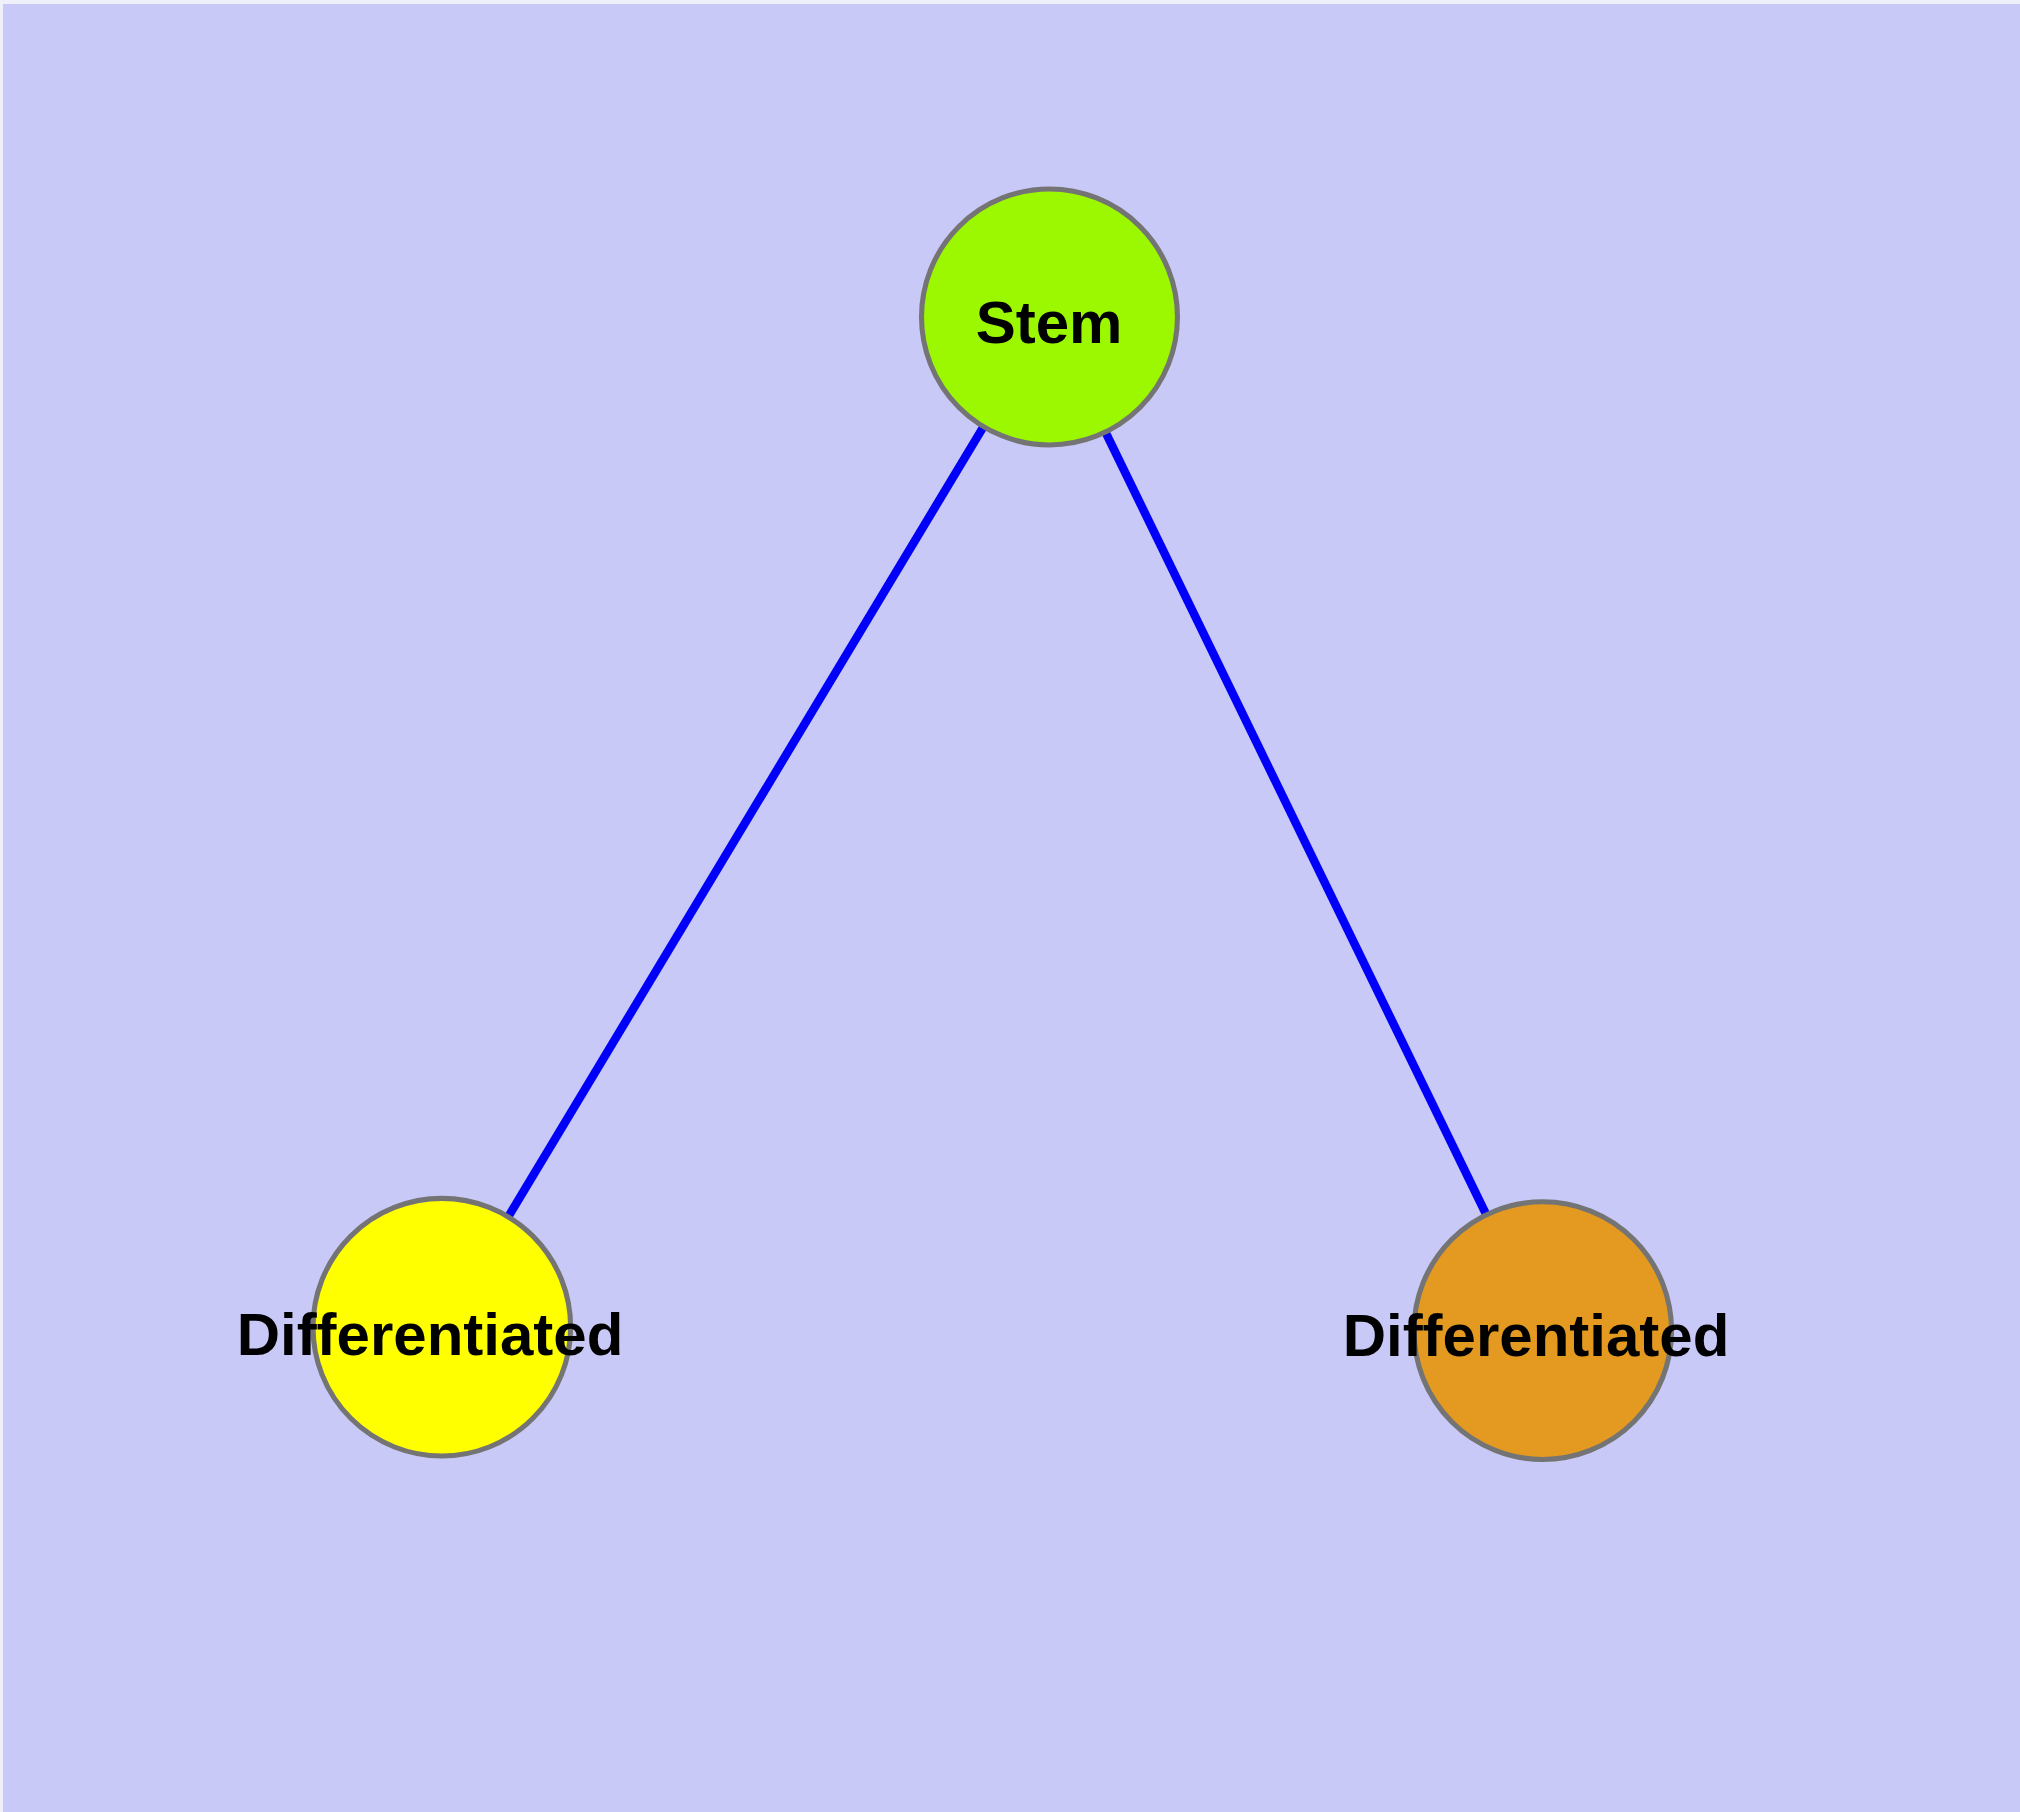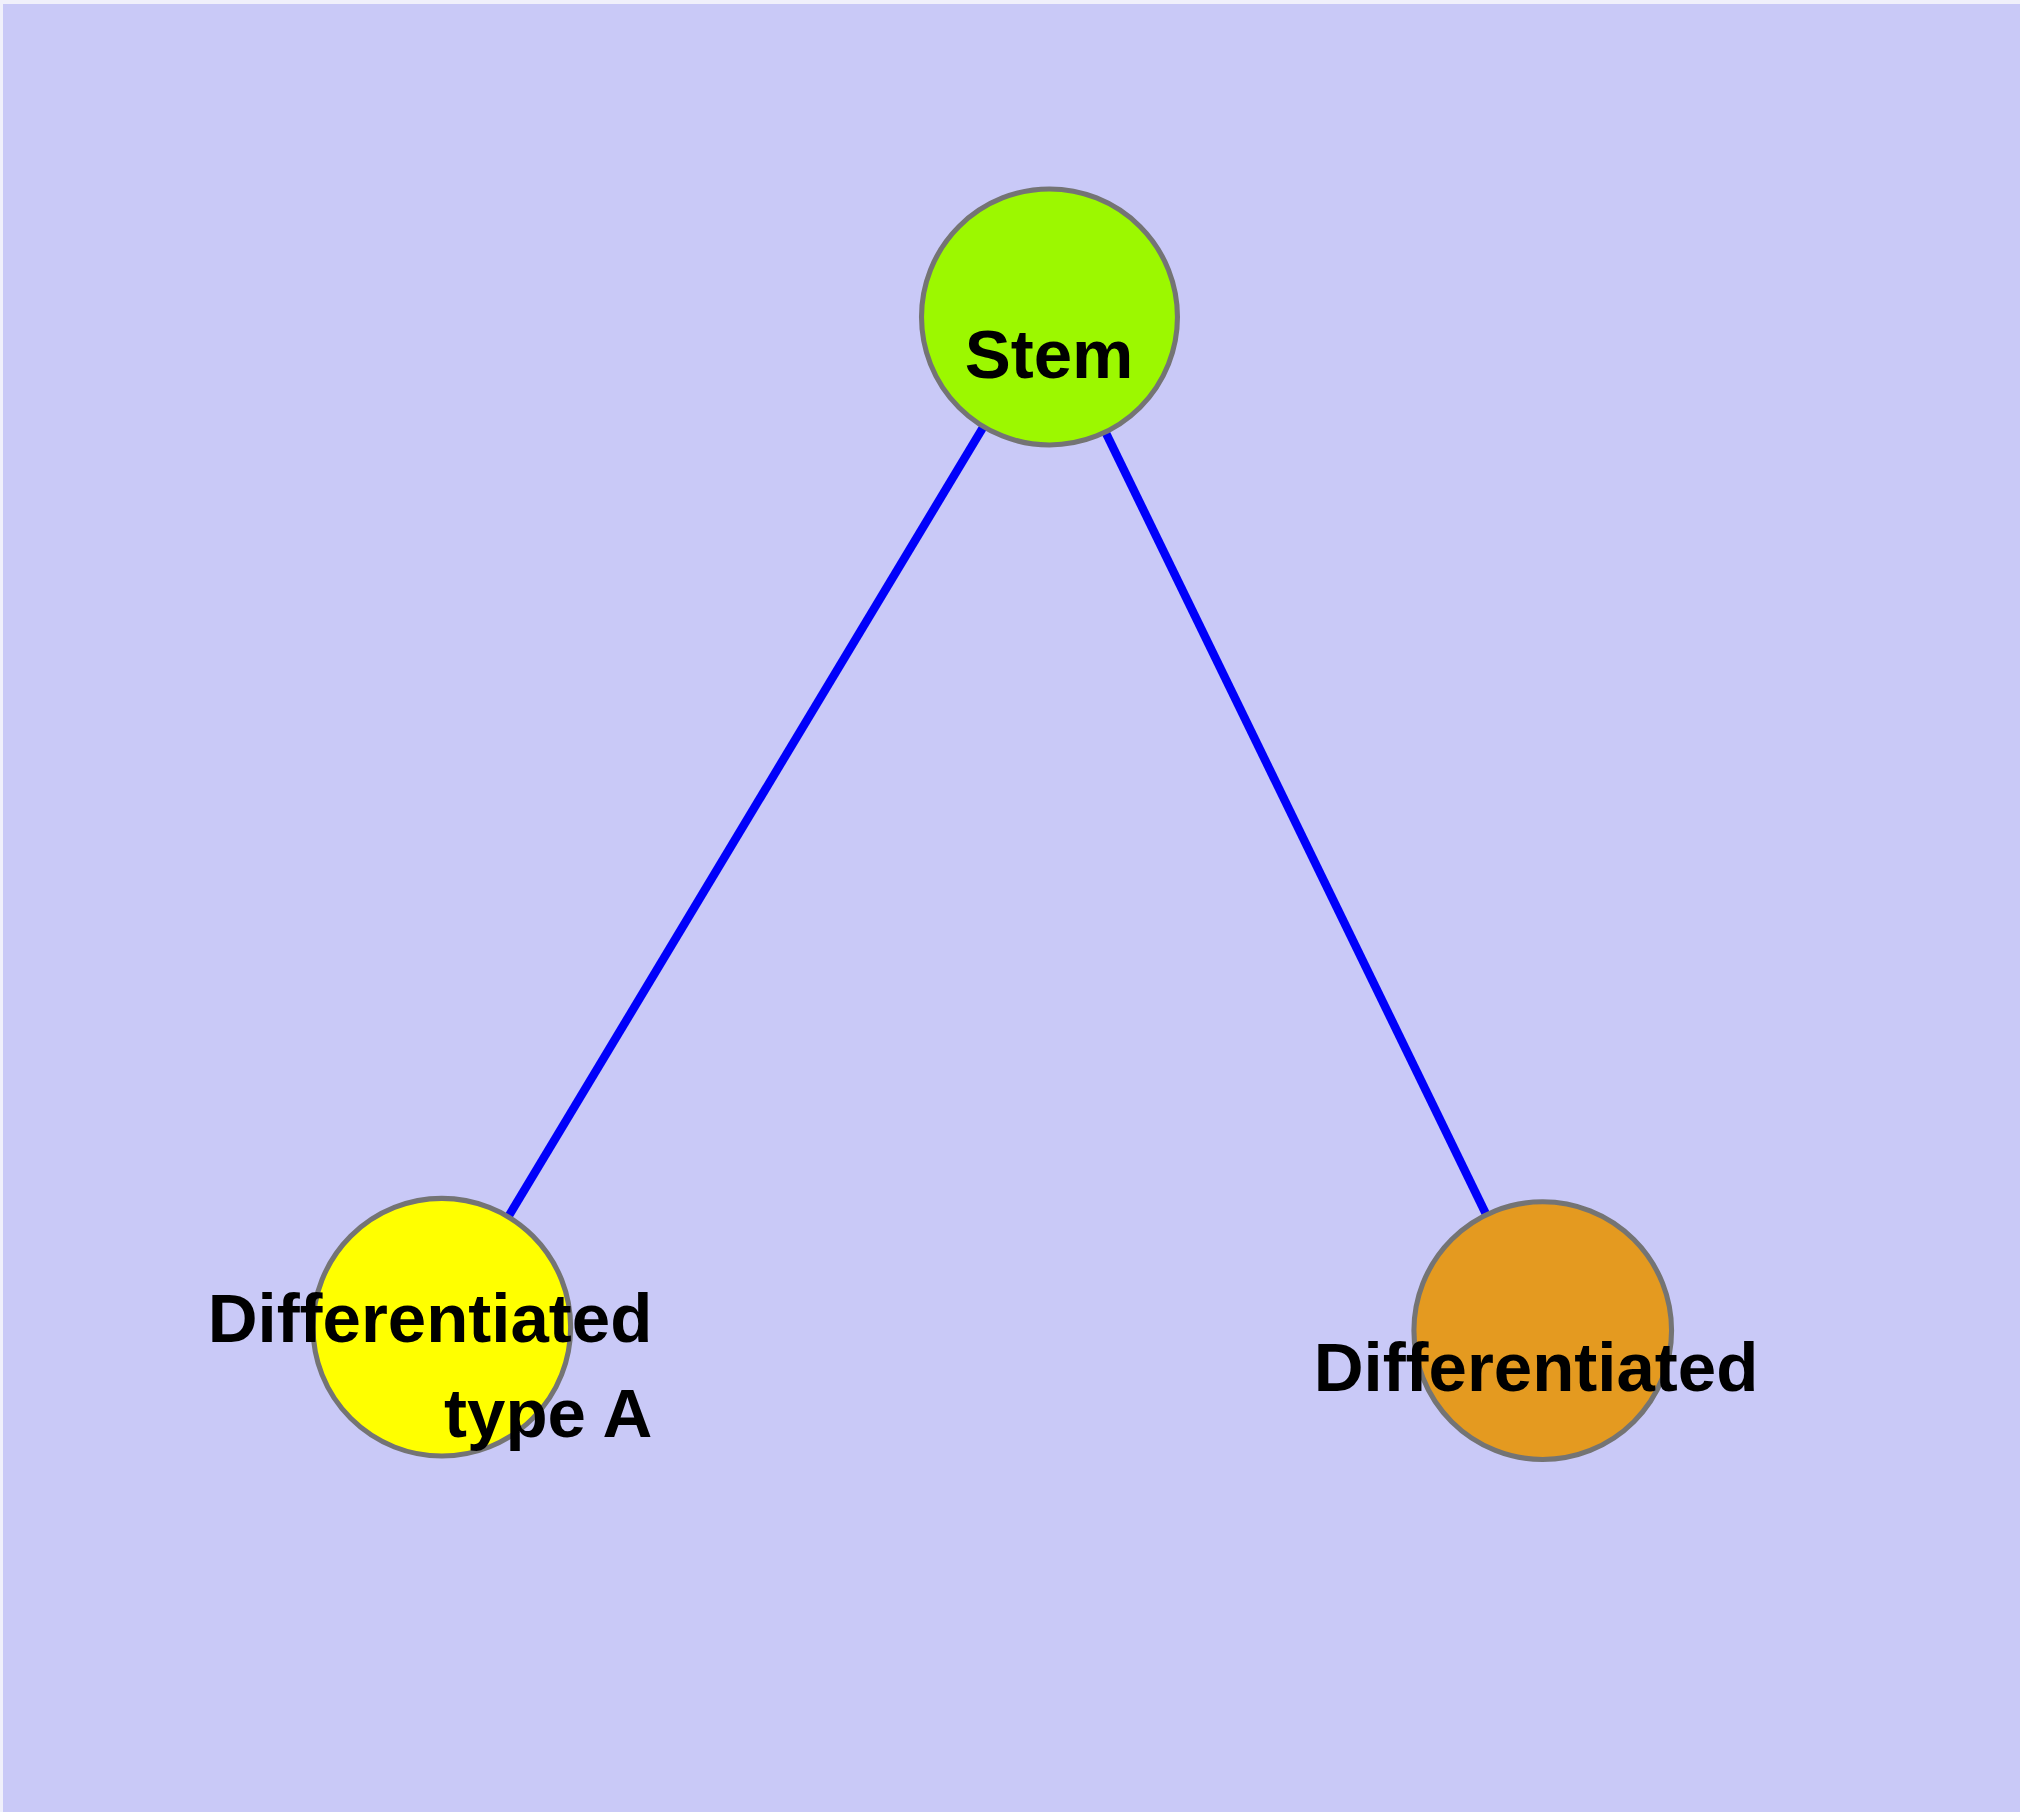--- a/index.html
+++ b/index.html
@@ -27,28 +27,27 @@
     width: 2021px; height: 4.2px;
   }
   .edge-strip-left {
     position: absolute;
     left: 0; top: 0;
     width: 3.4px; height: 1812px;
   }
   .node-label {
     position: absolute;
     transform: translate(-50%, -50%);
-    text-align: right;
+    text-align: center;
     font-weight: bold;
-    font-size: 69px;
+    font-size: 60px;
     line-height: 95px;
     color: #000000;
     white-space: nowrap;
     letter-spacing: 0px;
-    margin-top: 32px;
   }
   .node-label .label-line {
     display: block;
   }
 </style>
 </head>
 <body>
 
 <div id="canvas">
 
@@ -63,21 +62,20 @@
 
   <div class="edge-strip-top" style="background: rgb(240, 240, 251);"></div>
   <div class="edge-strip-left" style="background: rgb(240, 240, 251);"></div>
 
   <div class="node-label" style="left: 1049px; top: 322px; color: rgb(0, 0, 0);">
     <span class="label-line">Stem</span>
   </div>
 
   <div class="node-label" style="left: 430px; top: 1334px; color: rgb(0, 0, 0);">
     <span class="label-line">Differentiated</span>
-    <span class="label-line">type A</span>
   </div>
 
   <div class="node-label" style="left: 1536px; top: 1335px; color: rgb(0, 0, 0);">
     <span class="label-line">Differentiated</span>
   </div>
 
 </div>
 
 
 </body></html>

